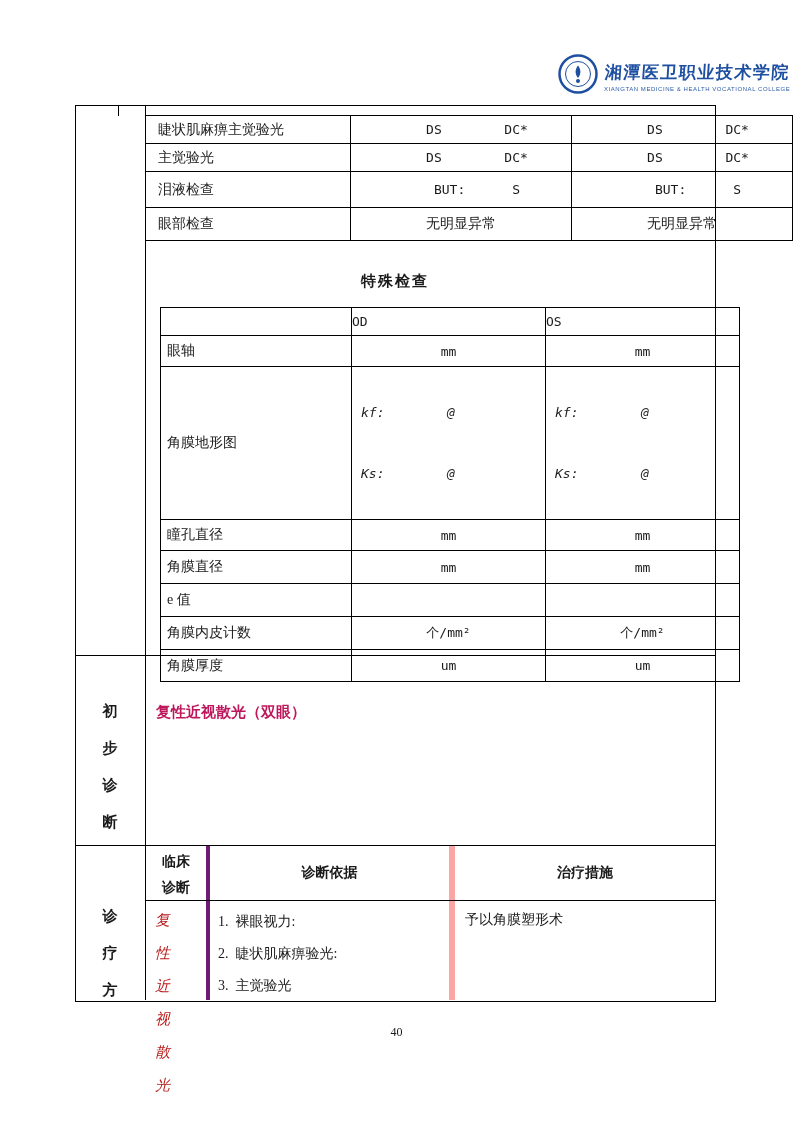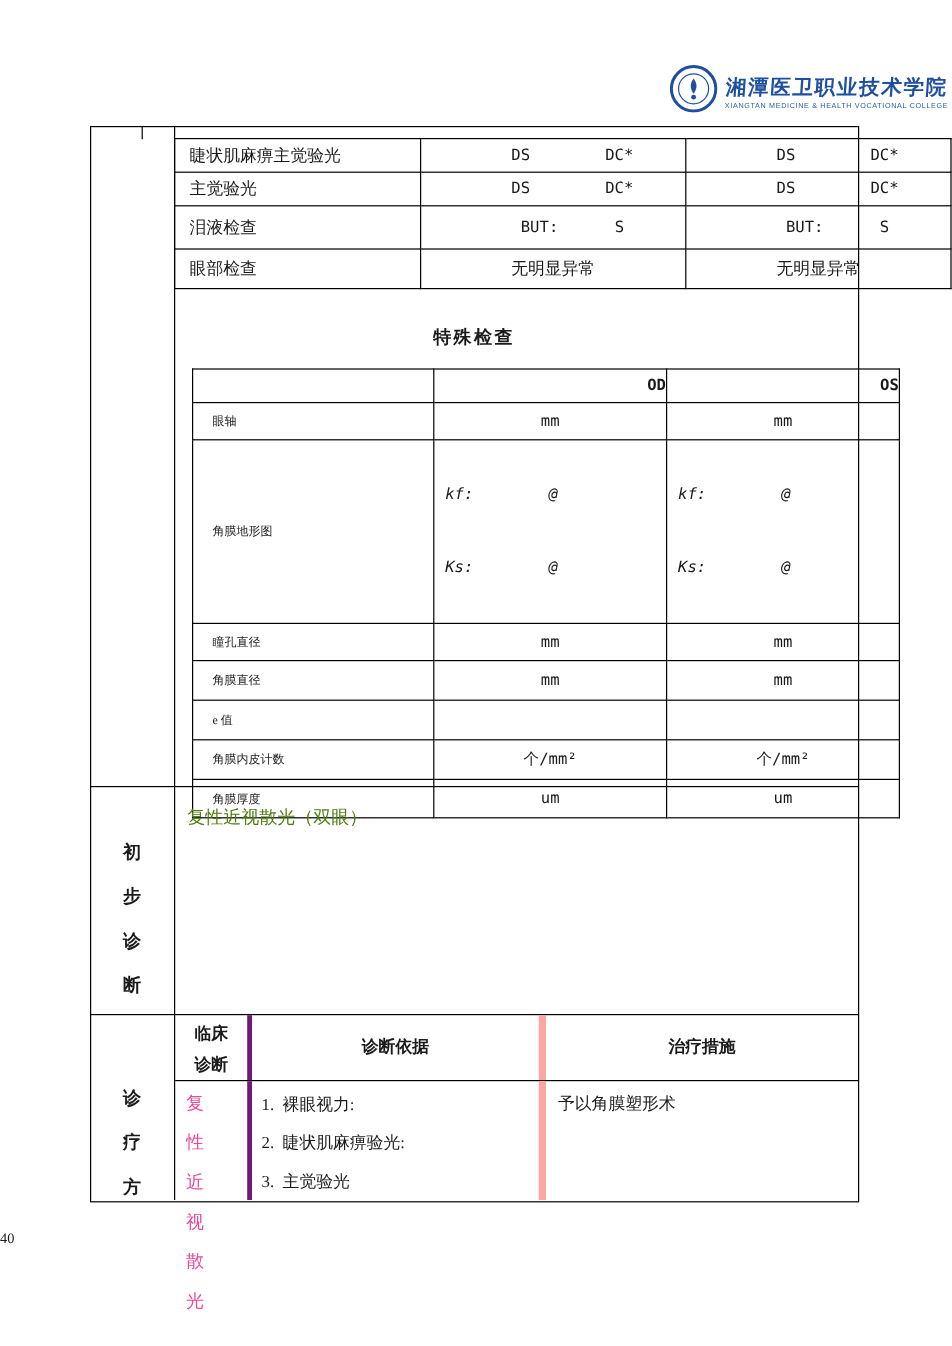--- a/index.html
+++ b/index.html
@@ -31,53 +31,53 @@
   .exam-table td.lbl{width:194px;padding-left:12px;font-size:14px;}
   .exam-table td.val{width:189px;text-align:center;white-space:pre;
     font-family:"DejaVu Sans Mono","Liberation Mono",monospace;font-size:13px;padding-left:32px;}
   .exam-table td.valcn{width:189px;text-align:center;font-size:14px;}
   tr.h28{height:28px;} tr.h31{height:31px;} tr.h32{height:32px;} tr.h33{height:33px;}
   tr.h36{height:36px;} tr.h64{height:64px;}
   .spec-title{left:75px;top:272px;width:640px;text-align:center;font-weight:bold;font-size:15px;
     font-family:"Liberation Sans","DejaVu Sans",sans-serif;letter-spacing:2px;}
   .spec-table{left:160px;top:307px;}
   .spec-table td{width:184px;}
-  .spec-table td.lbl{padding-left:16px;font-size:10px;}
-  .spec-table td.hdr{text-align:right;font-weight:bold;
+  .spec-table td.lbl{padding-left:6px;font-size:14px;}
+  .spec-table td.hdr{text-align:left;font-weight:normal;
     font-family:"DejaVu Sans Mono","Liberation Mono",monospace;font-size:13px;}
   .spec-table td.val{text-align:center;white-space:pre;
     font-family:"DejaVu Sans Mono","Liberation Mono",monospace;font-size:13px;}
   .spec-table td.val-left{white-space:pre;text-align:left;padding-left:9px;
     font-family:"DejaVu Sans Mono","Liberation Mono",monospace;font-size:13px;font-style:italic;}
   .topo-line{line-height:31px;white-space:pre;}
   
   .vlabel{white-space:pre-line;text-align:center;font-weight:bold;font-size:15px;line-height:37px;
     font-family:"Liberation Sans","DejaVu Sans",sans-serif;}
   .vlabel.prelim{left:75px;top:692px;width:70px;}
   .vlabel.plan{left:75px;top:897px;width:70px;}
-  .prelim-content{left:156px;top:672px;color:#4d7c0f;font-size:15px;}
+  .prelim-content{left:156px;top:703px;color:#be185d;font-size:15px;font-weight:bold;}
   
   .bt{left:146px;top:846px;width:569px;height:154px;}
   .bt-row{display:flex;}
   .bt-header{height:54px;border-bottom:1px solid #000;}
   .bt-body{height:99px;}
   .bt-c1{width:64px;border-right:4px solid #701a75;box-sizing:border-box;}
   .bt-c2{width:245px;border-right:6px solid #fca5a5;box-sizing:border-box;}
   .bt-c3{flex:1;}
   .bt-hdr-clin{white-space:pre-line;text-align:center;font-weight:bold;font-size:14px;line-height:26px;
     padding-top:2px;font-family:"Liberation Sans","DejaVu Sans",sans-serif;}
   .bt-hdr{display:flex;align-items:center;justify-content:center;font-weight:bold;font-size:14px;
     height:100%;font-family:"Liberation Sans","DejaVu Sans",sans-serif;}
-  .bt-diag{white-space:pre-line;color:#ec4899;font-size:15px;line-height:33px;
-    letter-spacing:16px;padding:3px 0 0 9px;}
+  .bt-diag{white-space:pre-line;color:#b91c1c;font-size:15px;line-height:33px;
+    letter-spacing:16px;padding:3px 0 0 9px;font-style:italic;}
   .bt-basis{padding:5px 0 0 8px;font-size:14px;}
   .bt-basis div{line-height:32px;white-space:pre;}
   .bt-measures{padding:10px 0 0 10px;font-size:14px;}
   
-  .page-num{left:0;top:1025px;width:793px;font-size:12px;}
+  .page-num{left:0;top:1025px;width:793px;text-align:center;font-size:12px;}
 </style>
 </head>
 <body>
 
 <div>
 
   <div class="abs logo">
     <span>
       <svg width="40" height="40" viewBox="0 0 40 40">
         <circle cx="20" cy="20" r="18.5" fill="#ffffff" stroke="#1e4fa0" stroke-width="2.5"></circle>

